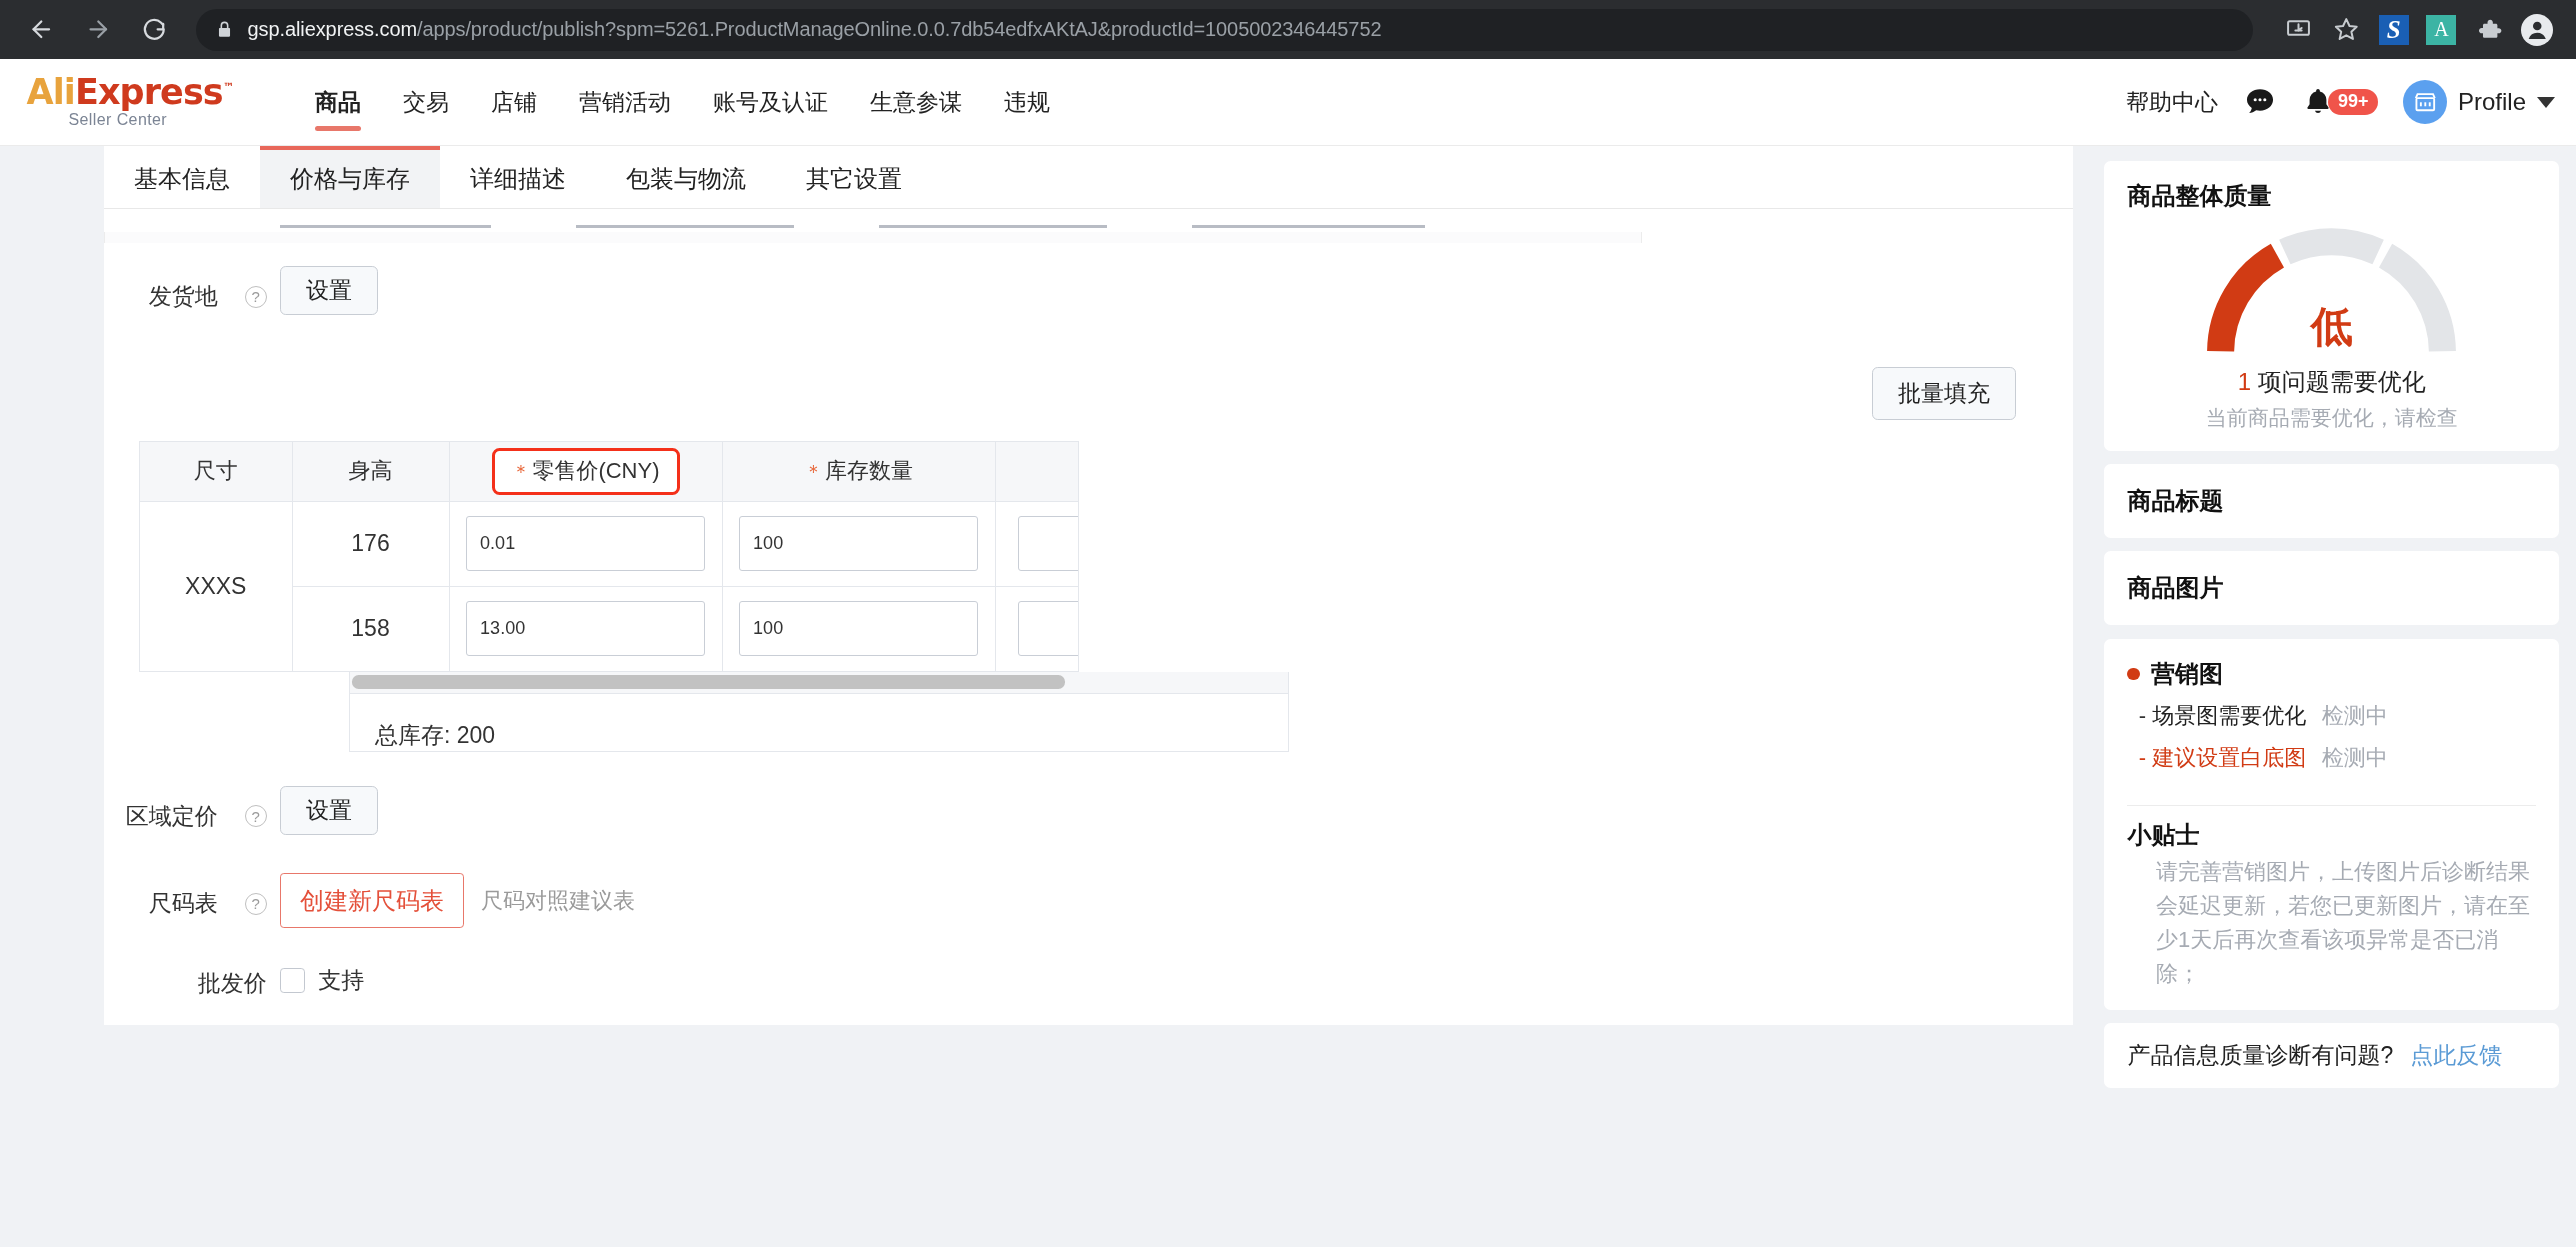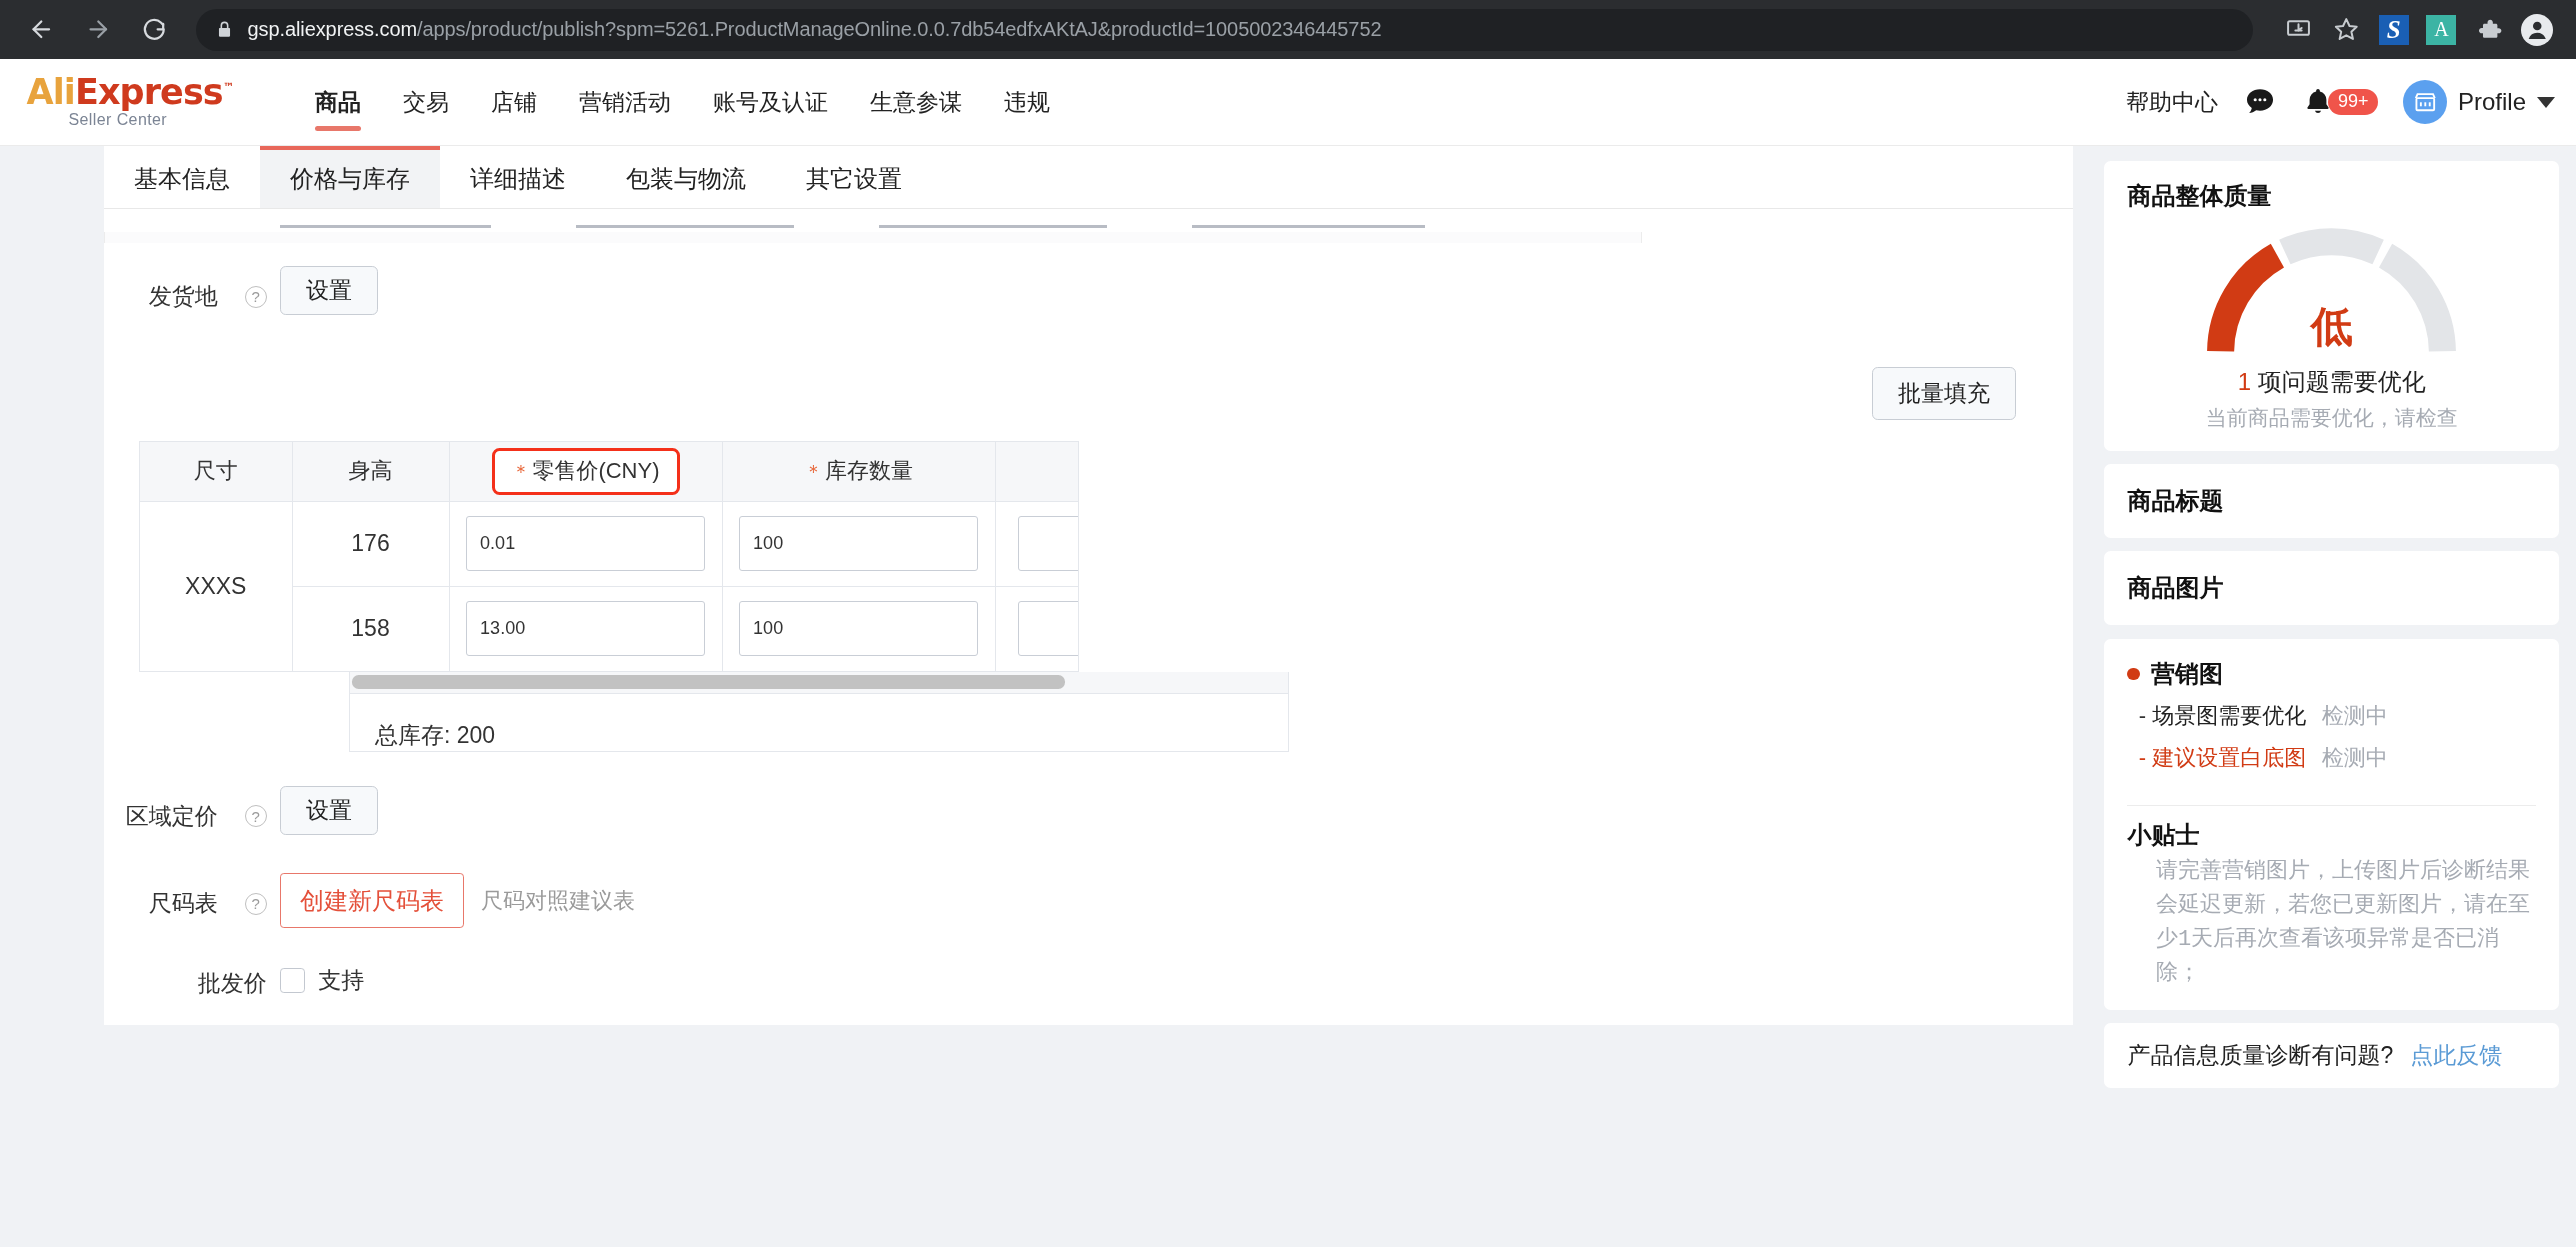--- a/index.html
+++ b/index.html
@@ -136,21 +136,21 @@
     align-items: center;
     gap: 25px;
   }
   .help-link { font-size: 23px; color: #222; cursor: pointer; white-space: nowrap; }
   .icon-chat, .icon-bell { display:flex; align-items:center; cursor:pointer; }
   .bell-wrap { position: relative; display: flex; align-items: center; }
   .badge {
     background: #f0544a;
     color: #fff;
     font-size: 18px;
-    font-weight: normal;
+    font-weight: bold;
     border-radius: 13px;
     padding: 1.9px 9.5px 2.8px;
     margin-left: -5.7px;
     line-height: 1.2;
   }
   .profile-area { display:flex; align-items:center; gap: 11px; cursor:pointer; }
   .shop-avatar {
     width: 44px; height: 44px; border-radius: 50%;
     background: #5ba0ef;
     display:flex; align-items:center; justify-content:center;
@@ -395,21 +395,21 @@
 
   .sec-title-row { display:flex; align-items:center; gap: 11.4px; }
   .dot-red { width: 12.3px; height: 12.3px; border-radius:50%; background:#d13b14; flex:none; }
   .sec-title { font-size: 24px; font-weight: bold; color:#111; }
   .sub-item { font-size: 22px; margin-top: 11.4px; padding-left: 11.4px; }
   .sub-item .dash { color: #333; }
   .sub-item.black { color: #222; }
   .sub-item.red { color: #d13b14; }
   .status-gray { color: #a6abb3; margin-left: 9.5px; }
 
-  .tips-card { background:#fff; border-radius: 6.6px; padding: 15px 23px 19px; margin-bottom: 13.3px; font-family: Liberation Mono, monospace; }
+  .tips-card { background:#fff; border-radius: 6.6px; padding: 15px 23px 19px; margin-bottom: 13.3px; }
   .tips-divider { border-top: 0.9px solid #ececec; margin: 0 0 13.3px 0; }
   .tips-title { font-size: 24px; font-weight: bold; color:#111; }
   .tips-body { font-size: 22px; color: #a6abb3; line-height: 1.55; margin-top: 3.8px; padding-left: 28.5px; }
 
   .feedback-card {
     background:#fff; border-radius: 6.6px; padding: 17px 23px;
     display:flex; align-items:center; gap: 17px;
   }
   .feedback-q { font-size: 23px; color:#222; }
   .feedback-link { font-size: 23px; color:#5b9bd5; cursor:pointer; }

